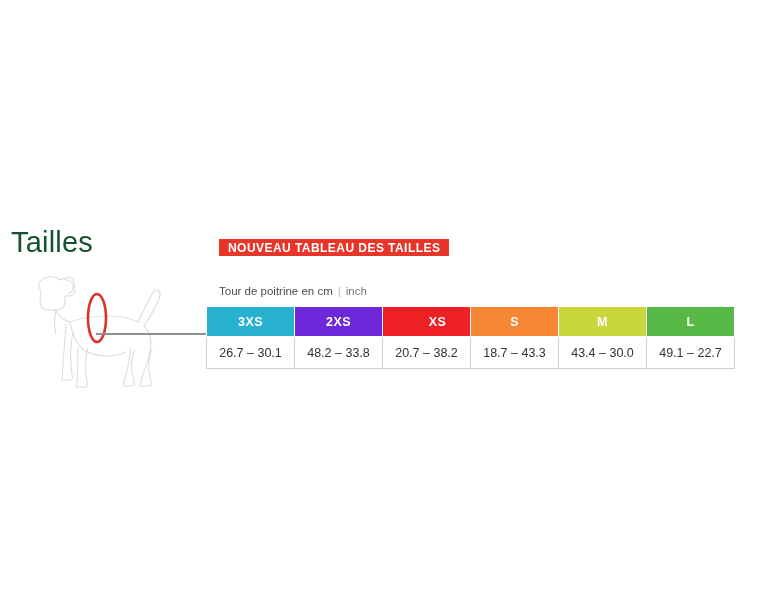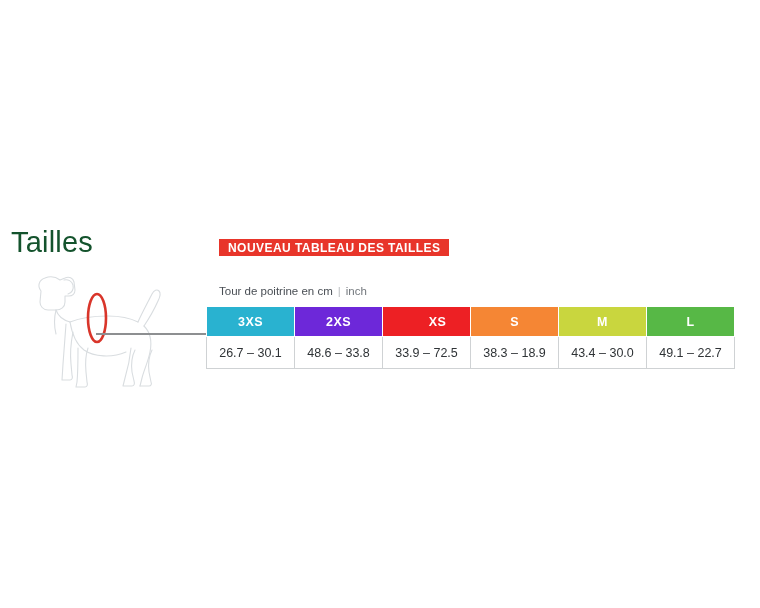--- a/index.html
+++ b/index.html
@@ -186,22 +186,22 @@
         <th style="background: #6d28d9;">2XS</th>
         <th style="background: rgb(237, 32, 36); padding-left: 22px;">XS</th>
         <th style="background: rgb(245, 134, 52);">S</th>
         <th style="background: rgb(201, 214, 62);">M</th>
         <th style="background: rgb(87, 184, 70);">L</th>
       </tr>
     </thead>
     <tbody>
       <tr>
         <td>26.7 – 30.1</td>
-        <td>48.6 – 33.8</td>
-        <td>33.9 – 72.5</td>
-        <td>38.3 – 18.9</td>
+        <td>48.2 – 33.8</td>
+        <td>20.7 – 38.2</td>
+        <td>18.7 – 43.3</td>
         <td>43.4 – 30.0</td>
         <td>49.1 – 22.7</td>
       </tr>
     </tbody>
   </table>
 
 </div>
 
 </body></html>

